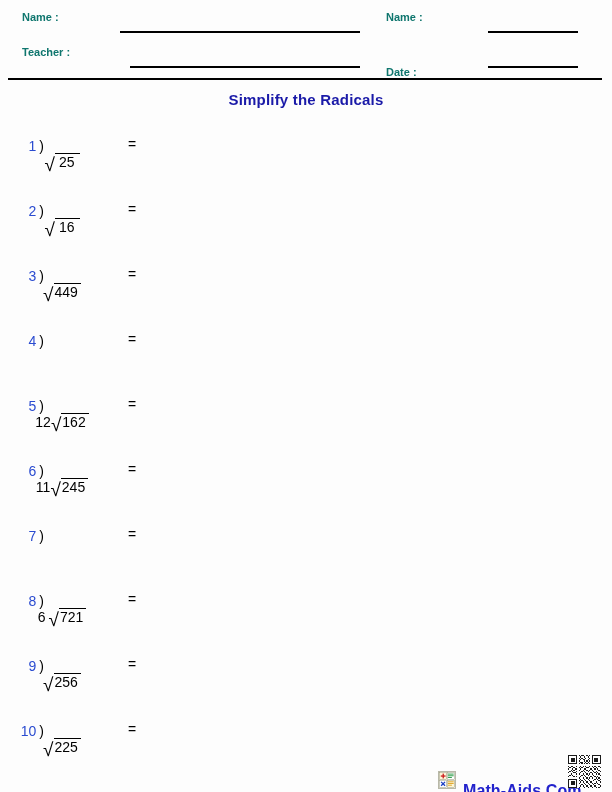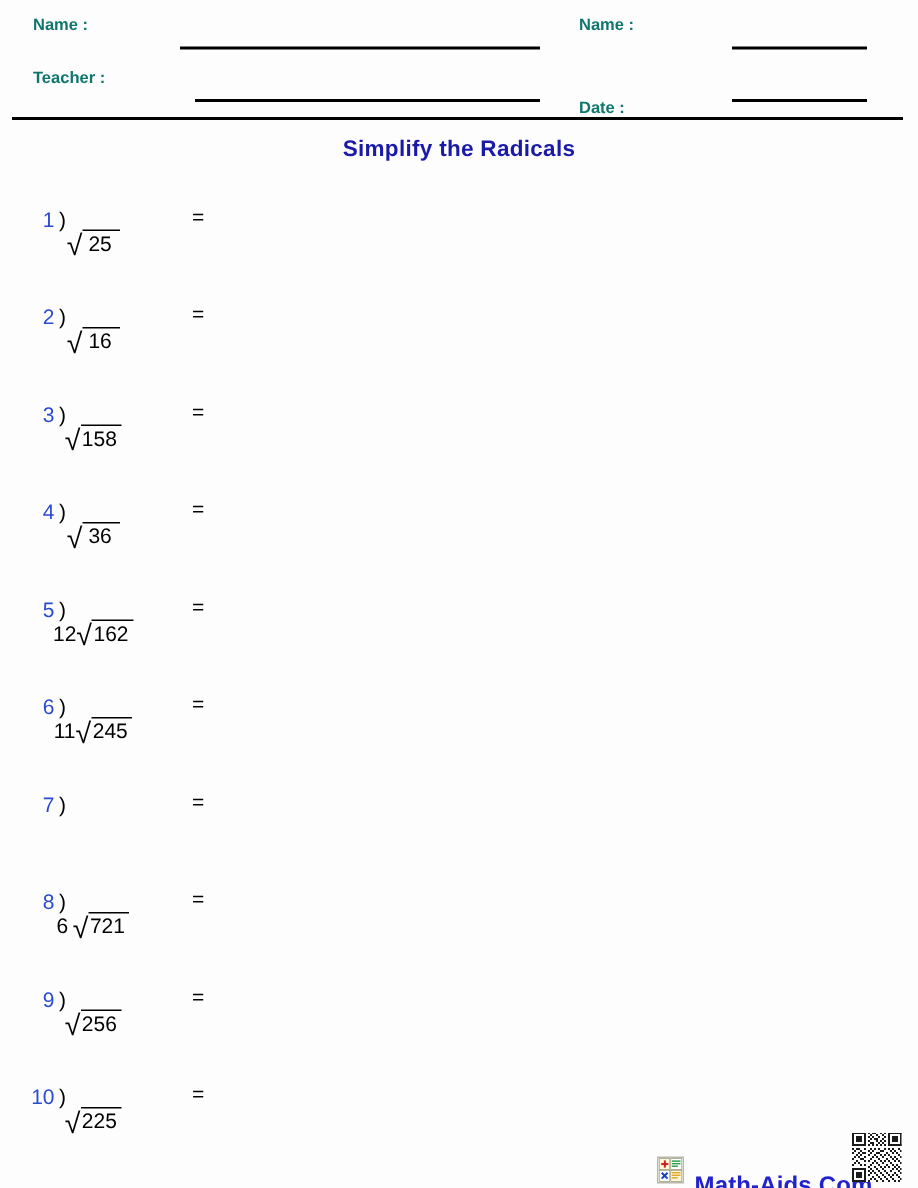--- a/index.html
+++ b/index.html
@@ -226,27 +226,26 @@
         <div style="position: absolute; left: 146px; top: 12px; width: 440px; height: 30px;"></div>
       </div>
       <div class="problem">
         <div class="pnum"><span>2</span><span class="paren">)</span></div>
         <div class="expr"><span class="radical"><span class="sign">√</span><span class="radicand pad">16</span></span></div>
         <div class="eq">=</div>
         <div style="position: absolute; left: 146px; top: 12px; width: 440px; height: 30px;"></div>
       </div>
       <div class="problem">
         <div class="pnum"><span>3</span><span class="paren">)</span></div>
-        <div class="expr"><span class="radical"><span class="sign">√</span><span class="radicand">158</span></span></div>
+        <div class="expr"><span class="radical"><span class="sign">√</span><span class="radicand">449</span></span></div>
         <div class="eq">=</div>
         <div style="position: absolute; left: 146px; top: 12px; width: 440px; height: 30px;"></div>
       </div>
       <div class="problem">
         <div class="pnum"><span>4</span><span class="paren">)</span></div>
-        <div class="expr"><span class="radical"><span class="sign">√</span><span class="radicand pad">36</span></span></div>
         <div class="eq">=</div>
         <div style="position: absolute; left: 146px; top: 12px; width: 440px; height: 30px;"></div>
       </div>
       <div class="problem">
         <div class="pnum"><span>5</span><span class="paren">)</span></div>
         <div class="expr"><span class="coef">12</span><span class="radical"><span class="sign">√</span><span class="radicand">162</span></span></div>
         <div class="eq">=</div>
         <div style="position: absolute; left: 146px; top: 12px; width: 440px; height: 30px;"></div>
       </div>
       <div class="problem">

